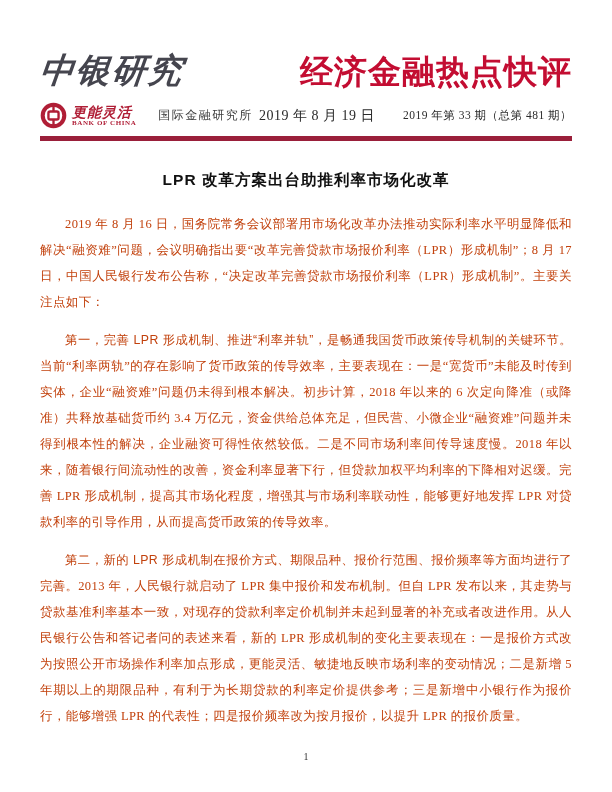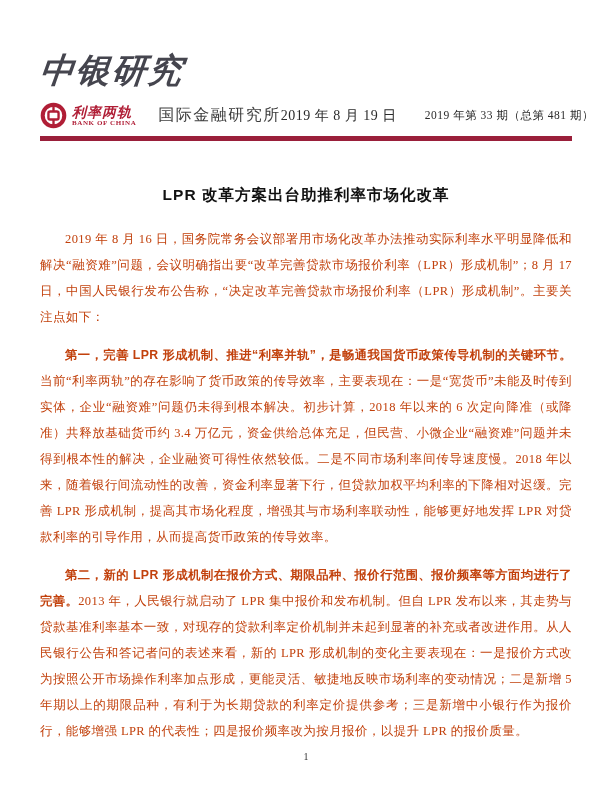--- a/index.html
+++ b/index.html
@@ -77,21 +77,21 @@
     font-weight: bold;
     font-size: 7px;
     color: #b01e36;
     letter-spacing: 0.6px;
     line-height: 1.2;
     white-space: nowrap;
     text-align: center;
   }
   .institute {
     margin-left: 22px;
-    font-size: 16px;
+    font-size: 12px;
     color: #3c3c3c;
     letter-spacing: 1.5px;
     white-space: nowrap;
   }
   .head-spacer { flex: 1 1 auto; }
   .issue-date {
     font-size: 14px;
     color: #2a2a2a;
     letter-spacing: 0.5px;
     white-space: nowrap;
@@ -104,42 +104,42 @@
     white-space: nowrap;
   }
   .mast-rule {
     margin-top: 7px;
     height: 4.5px;
     background: #9a1f3a;
     width: 100%;
   }
   
   .article-title {
-    margin-top: 44px;
+    margin-top: 29px;
     text-align: center;
     font-family: "Liberation Sans", "DejaVu Sans", sans-serif;
     font-weight: bold;
     font-size: 15.5px;
     color: #111111;
     letter-spacing: 1px;
   }
   .body-text {
     margin-top: 20px;
   }
   .para {
     margin: 0 0 12px 0;
     font-size: 12.5px;
     line-height: 26px;
     text-align: justify;
     text-indent: 2em;
     color: #c2410c;
     letter-spacing: 0.4px;
   }
   .para .lead {
-    font-weight: bold;
+    font-weight: normal;
     font-family: "Liberation Sans", "DejaVu Sans", sans-serif;
     font-size: 12.3px;
   }
   
   .page-num {
     position: absolute;
     bottom: 30px;
     left: 0;
     width: 100%;
     text-align: center;
@@ -147,31 +147,32 @@
     color: #333333;
   }
 </style>
 </head>
 <body>
 
 <div class="page">
 
   <div class="mast-row">
     <div class="calli-logo">中银研究</div>
+    <div class="mast-title">经济金融热点快评</div>
   </div>
 
   <div class="brand-row">
     <svg class="boc-mark" viewBox="0 0 40 40" xmlns="http://www.w3.org/2000/svg" aria-hidden="true">
       <circle cx="20" cy="20" r="16" fill="none" stroke="#b01e36" stroke-width="6"></circle>
       <rect x="12.5" y="14" width="15" height="12" rx="2.5" fill="none" stroke="#b01e36" stroke-width="3.5"></rect>
       <line x1="20" y1="3" x2="20" y2="14" stroke="#b01e36" stroke-width="3.5"></line>
       <line x1="20" y1="26" x2="20" y2="37" stroke="#b01e36" stroke-width="3.5"></line>
     </svg>
     <div class="boc-names">
-      <div class="boc-cn">利率两轨</div>
+      <div class="boc-cn">更能灵活</div>
       <div class="boc-en">BANK OF CHINA</div>
     </div>
     <div class="institute">国际金融研究所</div>
     <div class="head-spacer"></div>
     <div class="issue-date">2019 年 8 月 19 日</div>
     <div class="issue-no">2019 年第 33 期（总第 481 期）</div>
   </div>
 
   <div class="mast-rule"></div>
 

